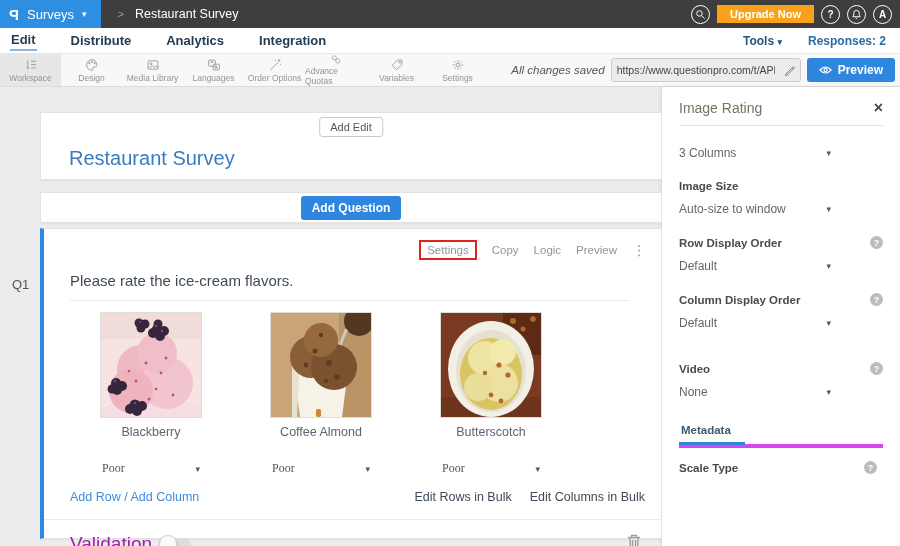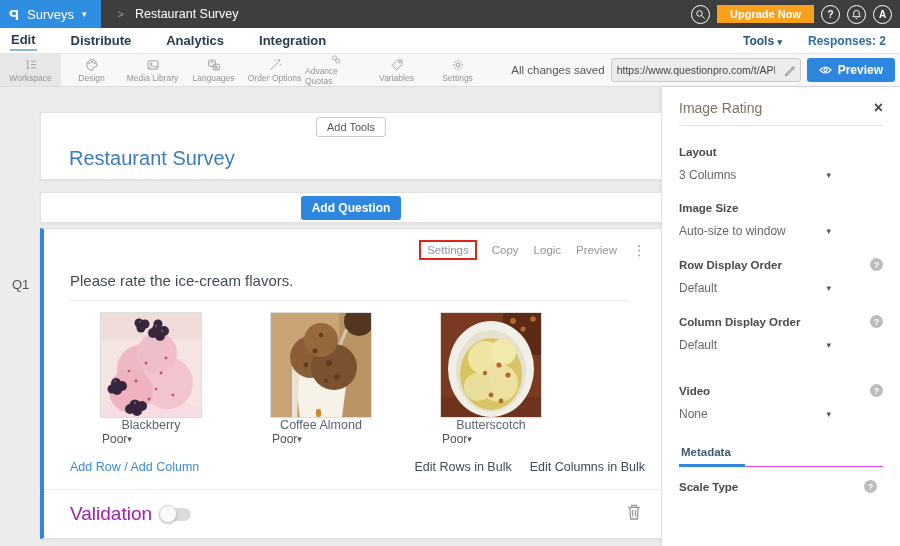--- a/index.html
+++ b/index.html
@@ -27,21 +27,21 @@
   .nav-item.active { border-bottom:2px solid #8ab4d8; }
   .nav-right { margin-left:auto; display:flex; gap:26px; font-size:12px; font-weight:bold; align-items:center; padding-right:4px; }
   .tools-link { color:#29567d; cursor:pointer; }
   .responses-link { color:#2d6ca2; cursor:pointer; }
 
   
   .toolbar { height:33px; background:#f8f8f8; border-bottom:1px solid #dcdcdc; display:flex; align-items:stretch; }
   .tool-item { width:61px; display:flex; flex-direction:column; align-items:center; justify-content:center; gap:1px; color:#8f959b; font-size:8.5px; cursor:pointer; }
   .tool-item.active { background:#e7e7e7; }
   .tico { width:14px; height:14px; stroke:#9aa0a6; fill:none; stroke-width:1.2; }
-  .save-status { margin-left:auto; color:#555; font-size:11.5px; align-self:center; white-space:nowrap; }
+  .save-status { margin-left:auto; font-style:italic; color:#555; font-size:11.5px; align-self:center; white-space:nowrap; }
   .url-box { width:190px; height:24px; background:#ececec; border:1px solid #ccc; border-radius:3px; display:flex; align-items:center; margin:0 6px; align-self:center; }
   .url-input { flex:1; min-width:0; border:none; background:transparent; font-size:10.5px; color:#444; padding:0 5px; font-family:inherit; outline:none; }
   .pencil-btn { width:20px; display:flex; align-items:center; justify-content:center; cursor:pointer; }
   .pico { width:11px; height:11px; stroke:#777; fill:none; stroke-width:1.2; }
   .preview-btn { align-self:center; margin-right:5px; background:#2e86de; color:#fff; border-radius:3px; font-size:12px; font-weight:bold; padding:5px 12px; display:flex; gap:6px; align-items:center; cursor:pointer; }
   .eico { width:13px; height:10px; stroke:#fff; fill:none; stroke-width:1.2; }
 
   
   .workarea { display:flex; height:459px; }
   .main { width:665px; position:relative; }
@@ -57,22 +57,22 @@
   .q-actions { display:flex; justify-content:flex-end; align-items:center; gap:15px; padding:11px 15px 0 0; font-size:11.5px; color:#8f959b; }
   .q-action { cursor:pointer; }
   .action-settings { border:2px solid #e0241c; padding:2px 6px; }
   .q-ellipsis { font-size:14px; color:#8f959b; cursor:pointer; }
   .q-text { margin:12px 0 0 26px; color:#3f4a56; font-size:15px; }
   .q-divider { border-top:1px solid #ebebeb; margin:11px 32px 0 26px; }
   .items-row { display:flex; padding-top:11px; padding-left:52px; gap:60px; }
   .item-col { width:110px; display:flex; flex-direction:column; align-items:center; }
   .img-frame { width:102px; height:106px; border:1px solid #ddd; background:#fff; }
   .img-frame svg { display:block; }
-  .item-label { margin-top:0; font-size:12.5px; color:#5a6472; }
-  .item-dd { margin-top:0; width:106px; display:flex; align-items:center; font-size:12px; color:#555; cursor:pointer; padding:0 4px; }
+  .item-label { margin-top:7px; font-size:12.5px; color:#5a6472; }
+  .item-dd { margin-top:22px; width:106px; display:flex; justify-content:space-between; align-items:center; font-size:12px; color:#555; cursor:pointer; padding:0 4px;font-family:Liberation Serif, serif; }
   .dd-caret { font-size:9px; color:#555; }
   .links-row { display:flex; align-items:center; padding:14px 16px 0 26px; font-size:12.5px; }
   .addrowcol { color:#3c8dde; cursor:pointer; }
   .bulk-links { margin-left:auto; display:flex; gap:18px; color:#3f4a56; }
   .bulk-link { cursor:pointer; }
   .v-divider { border-top:1px solid #ebebeb; margin-top:15px; }
   .validation-row { display:flex; align-items:center; padding:13px 20px 0 26px; }
   .v-label { font-size:19px; color:#a21caf; }
   .toggle { margin-left:9px; width:30px; height:13px; background:#dcdcdc; border-radius:7px; position:relative; cursor:pointer; }
   .toggle-knob { position:absolute; left:-2px; top:-3px; width:18px; height:18px; background:#fafafa; border:1px solid #d0d0d0; border-radius:50%; box-shadow:0 1px 2px rgba(0,0,0,0.25); }
@@ -84,21 +84,21 @@
   .sb-head { display:flex; align-items:center; justify-content:space-between; padding-top:13px; }
   .sb-title { color:#7b7264; font-size:14px; }
   .sb-close { color:#4a4a4a; font-size:16px; font-weight:bold; line-height:1; cursor:pointer; }
   .sb-divider { border-top:1px solid #e3e3e3; margin-top:9px; }
   .sb-field { margin-top:20px; }
   .sb-field.gap { margin-top:32px; }
   .sb-label-row { display:flex; justify-content:space-between; align-items:center; }
   .sb-label { font-size:11.5px; font-weight:bold; color:#4a4a4a; }
   .help-circle { width:13px; height:13px; border-radius:50%; background:#bcbcbc; color:#fff; font-size:9px; font-weight:bold; display:flex; align-items:center; justify-content:center; cursor:pointer; flex:0 0 auto; }
   .sb-value { margin-top:10px; width:152px; display:flex; justify-content:space-between; align-items:center; font-size:12px; color:#666; cursor:pointer; }
-  .metadata-tabs { margin-top:21px; border-bottom:1px solid #d946ef; }
+  .metadata-tabs { margin-top:21px; border-bottom:4px solid #d946ef; }
   .metadata-tab { display:inline-block; font-size:11.5px; font-weight:bold; color:#3e5a70; padding:0 14px 6px 2px; border-bottom:3px solid #2e86de; margin-bottom:-1px; cursor:pointer; }
   .report-row { margin-top:16px; display:flex; align-items:flex-end; border-bottom:1px solid #8f8f8f; padding-bottom:4px; }
   .report-input { border:none; flex:1; min-width:0; font-size:13.5px; color:#444; font-family:inherit; background:transparent; outline:none; }
   .report-input::placeholder { color:#9aa0a6; }
   .xico { width:12px; height:12px; stroke:#666; fill:none; stroke-width:1.2; }
   .scale-row { margin-top:13px; display:flex; align-items:center; justify-content:space-between; width:198px; }
 </style>
 </head>
 <body>
 
@@ -230,21 +230,21 @@
         <circle cx="7" cy="5" r="1.7"></circle>
       </svg>
     <span>Preview</span>
   </span>
 </div>
 
 <div class="workarea">
   <div class="main">
 
     <div class="card header-card">
-      <span class="add-logo">Add Tools</span>
+      <span class="add-logo">Add Edit</span>
       <span class="survey-title">Restaurant Survey</span>
     </div>
 
     <div class="card aq-bar">
       <span class="add-question">Add Question</span>
     </div>
 
     <div class="card q-card">
       <span class="q-label">Q1</span>
 
@@ -423,23 +423,20 @@
   </div>
 
   <div class="sidebar">
     <div class="sb-head">
       <span class="sb-title">Image Rating</span>
       <span class="sb-close">×</span>
     </div>
     <div class="sb-divider"></div>
 
     <div class="sb-field">
-      <div class="sb-label-row">
-        <span class="sb-label">Layout</span>
-      </div>
       <div class="sb-value">
         <span>3 Columns</span>
         <span class="dd-caret">▾</span>
       </div>
     </div>
 
     <div class="sb-field">
       <div class="sb-label-row">
         <span class="sb-label">Image Size</span>
       </div>

